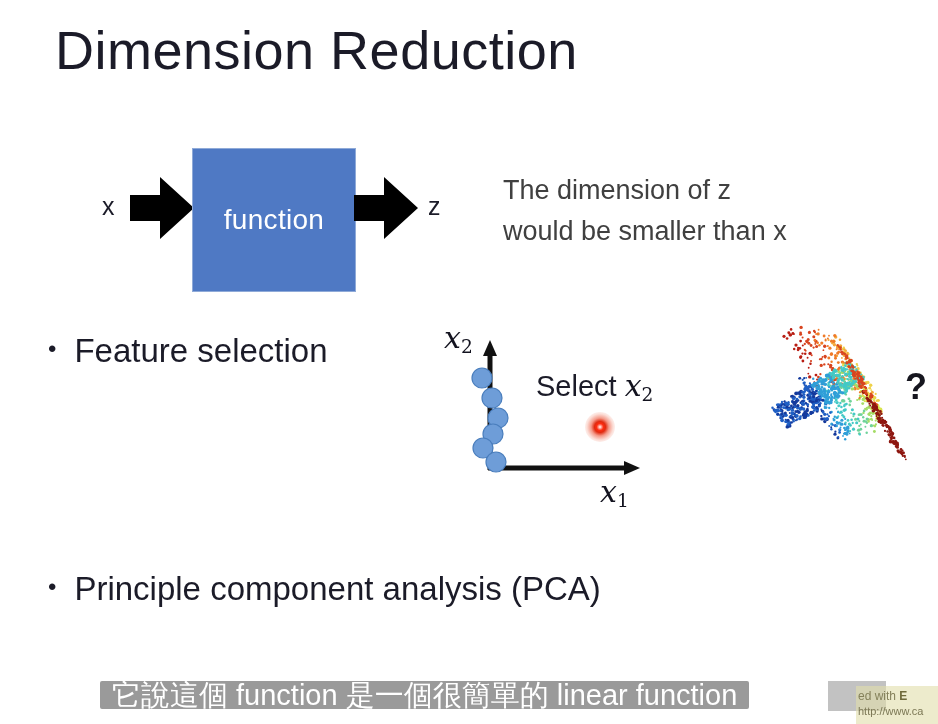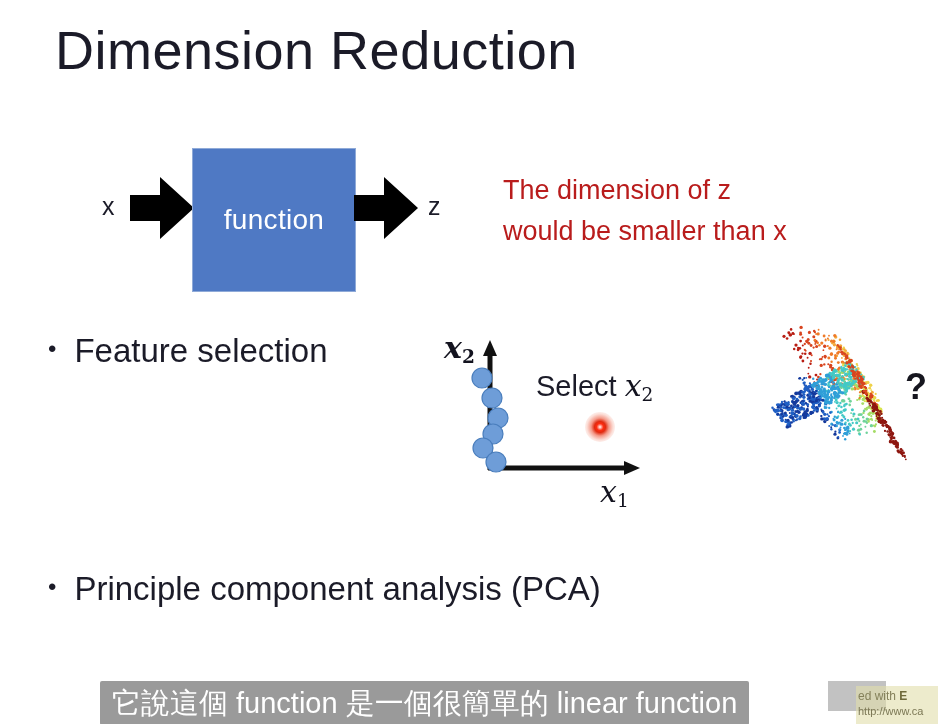--- a/index.html
+++ b/index.html
@@ -41,21 +41,21 @@
   }
   .fn-box-label{
     color:#ffffff;font-size:28px;font-weight:400;
     font-family:"Liberation Sans", sans-serif;
     letter-spacing:.3px;
   }
 
   
   .note{
     position:absolute;left:503px;top:170px;
-    font-size:27px;line-height:1.52;color:#b91c1c;
+    font-size:27px;line-height:1.52;color:#404040;
     font-family:"Liberation Sans", sans-serif;font-weight:400;
   }
   .note div{white-space:nowrap;}
 
   
   .bullet{
     position:absolute;
     font-size:33px;color:#1b1b28;font-weight:400;
     font-family:"Liberation Sans", sans-serif;white-space:nowrap;
   }
@@ -65,21 +65,21 @@
 
   
   .mini-plot{position:absolute;left:432px;top:320px;width:260px;height:200px;}
   .mini-plot svg{position:absolute;left:0;top:0;}
   .math{
     font-family:"DejaVu Serif","Liberation Serif",serif;
     font-style:italic;color:#13131f;
   }
   .math sub{font-size:.62em;font-style:normal;vertical-align:-.28em;
             font-family:"DejaVu Serif","Liberation Serif",serif;}
-  .axis-lbl-x2{position:absolute;left:12px;top:10px;font-size:30px;font-weight:bold;}
+  .axis-lbl-x2{position:absolute;left:12px;top:0;font-size:30px;}
   .axis-lbl-x1{position:absolute;left:168px;top:154px;font-size:30px;}
   .select-text{
     position:absolute;left:104px;top:48px;
     font-size:29px;color:#1b1b28;white-space:nowrap;
     font-family:"Liberation Sans", sans-serif;
   }
   .select-text .math{font-size:30px;}
   .laser{
     position:absolute;left:153px;top:92px;width:30px;height:30px;
     border-radius:50%;
@@ -94,21 +94,21 @@
   .roll svg{display:block;}
   .qmark{
     position:absolute;left:905px;top:366px;
     font-size:36px;font-weight:600;color:#16161f;
     font-family:"Liberation Sans", sans-serif;
   }
 
   
   .subtitle-bar{
     position:absolute;left:100px;top:681px;
-    height:44px;padding:0 12px;
+    height:28px;padding:0 12px;
     background:#9a9a9a;
     display:flex;align-items:center;
     border-radius:2px;
   }
   .subtitle-text{
     color:#ffffff;font-size:29px;line-height:40px;white-space:nowrap;
     font-family:"Liberation Sans", sans-serif;
   }
 
   

